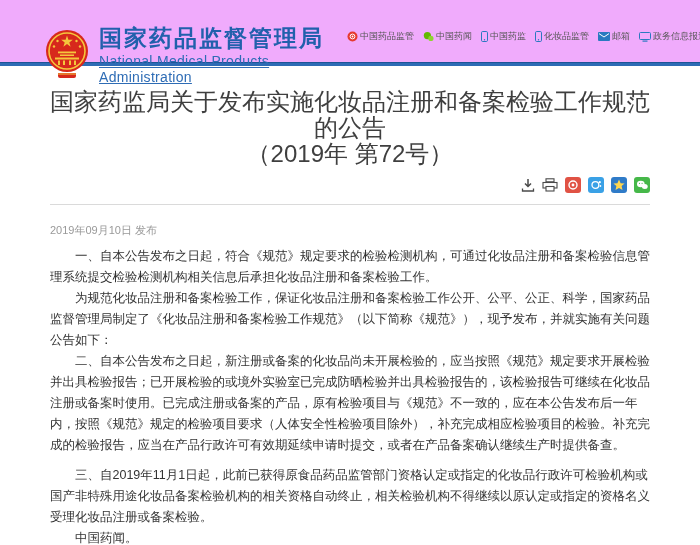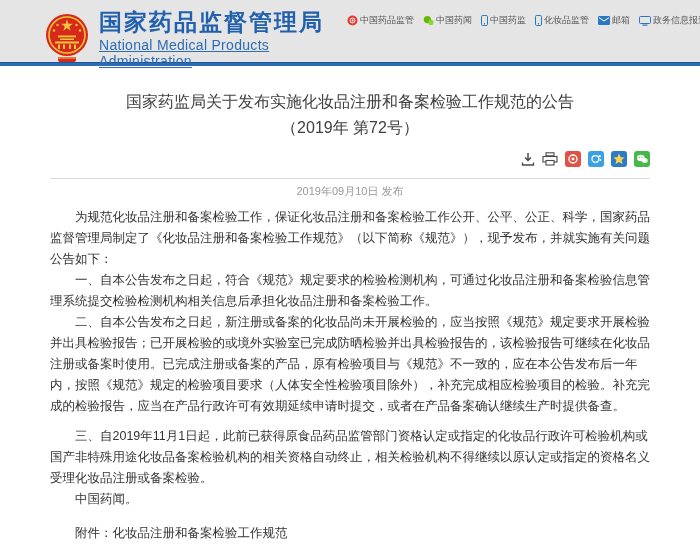--- a/index.html
+++ b/index.html
@@ -6,46 +6,46 @@
   html,body { margin:0; padding:0; }
   body {
     width:700px; height:545px; overflow:hidden;
     background:#ffffff;
     font-family:"Liberation Sans", sans-serif;
     color:#333;
   }
   
   .header {
     display:flex; justify-content:space-between; align-items:flex-start;
-    padding:9px 55px 0 44px; height:62px; background:#e5e5e5;
+    padding:25px 55px 0 44px; height:62px; background:#f0abfc;
   }
   .brand { display:flex; align-items:center; gap:9px; cursor:pointer; }
   .brand-cn { color:#2160ac; font-size:23px; font-weight:bold; letter-spacing:2px; line-height:26px; }
   .brand-en { color:#2e6cb5; font-size:14px; margin-top:2px; letter-spacing:0.3px;text-decoration:underline; }
   .header-right { width:298px; display:flex; gap:7px; padding-top:3px; }
   .nav-row { display:flex; gap:9px; font-size:9px; color:#555; align-items:center; white-space:nowrap; justify-content:flex-start; }
   .nav-item { display:inline-flex; align-items:center; gap:2px; cursor:pointer; }
   .nav-item svg { display:block; }
   .search {
     display:flex; align-items:center; height:17px;
     border:1px solid #9fc1e5; border-radius:12px;
     padding:0 7px 0 12px; background:#fff;
   }
   .search input { border:0; outline:0; flex:1; font-size:11px; color:#333; background:transparent; font-family:"Liberation Sans",sans-serif; }
   .search input::placeholder { color:#b3b3b3; }
   .search-divider { width:1px; height:13px; background:#dcdcdc; margin-right:6px; }
   .search-btn { cursor:pointer; display:flex; align-items:center; }
   .blue-rule { height:4px; background:#2e6cb5; border-top:1px solid #1d5597; }
   
   .content { padding:0 50px; }
-  .art-title { text-align:center; font-size:16px; color:#3f3f3f; line-height:26px; margin-top:23px; }
+  .art-title { text-align:center; font-size:24px; color:#3f3f3f; line-height:26px; margin-top:23px; }
   .tools { display:flex; justify-content:flex-end; align-items:center; gap:7px; margin-top:10px; padding-bottom:7px; }
   .tool-btn { cursor:pointer; display:flex; align-items:center; }
   .divider { border-bottom:1px solid #dadada; }
-  .pub-date { text-align:center; color:#999; font-size:11px; margin-top:5px; }
+  .pub-date { text-align:left; color:#999; font-size:11px; margin-top:18px; }
   .body-text { margin-top:8px; }
   .body-text p { margin:0; font-size:12.5px; line-height:21px; color:#333; text-indent:2em; }
   .p-gap { margin-top:9px !important; }
   .attach-line { margin-top:13px !important; }
 </style>
 </head>
 <body>
 
 <div class="header">
   <div class="brand">
@@ -196,21 +196,21 @@
             <circle cx="5.5" cy="6.3" r="0.6" fill="#46b849"></circle>
             <circle cx="8.1" cy="6.3" r="0.6" fill="#46b849"></circle>
           </svg></span>
     </span>
   </div>
 
   <div class="divider"></div>
   <div class="pub-date">2019年09月10日 发布</div>
 
   <div class="body-text">
+    <p>一、自本公告发布之日起，符合《规范》规定要求的检验检测机构，可通过化妆品注册和备案检验信息管理系统提交检验检测机构相关信息后承担化妆品注册和备案检验工作。</p>
     <p>为规范化妆品注册和备案检验工作，保证化妆品注册和备案检验工作公开、公平、公正、科学，国家药品监督管理局制定了《化妆品注册和备案检验工作规范》（以下简称《规范》），现予发布，并就实施有关问题公告如下：</p>
-    <p>一、自本公告发布之日起，符合《规范》规定要求的检验检测机构，可通过化妆品注册和备案检验信息管理系统提交检验检测机构相关信息后承担化妆品注册和备案检验工作。</p>
     <p>二、自本公告发布之日起，新注册或备案的化妆品尚未开展检验的，应当按照《规范》规定要求开展检验并出具检验报告；已开展检验的或境外实验室已完成防晒检验并出具检验报告的，该检验报告可继续在化妆品注册或备案时使用。已完成注册或备案的产品，原有检验项目与《规范》不一致的，应在本公告发布后一年内，按照《规范》规定的检验项目要求（人体安全性检验项目除外），补充完成相应检验项目的检验。补充完成的检验报告，应当在产品行政许可有效期延续申请时提交，或者在产品备案确认继续生产时提供备查。</p>
     <p class="p-gap">三、自2019年11月1日起，此前已获得原食品药品监管部门资格认定或指定的化妆品行政许可检验机构或国产非特殊用途化妆品备案检验机构的相关资格自动终止，相关检验机构不得继续以原认定或指定的资格名义受理化妆品注册或备案检验。</p>
     <p>中国药闻。</p>
     <p class="attach-line">附件：化妆品注册和备案检验工作规范</p>
   </div>
 
 </div>
 
 </body></html>

